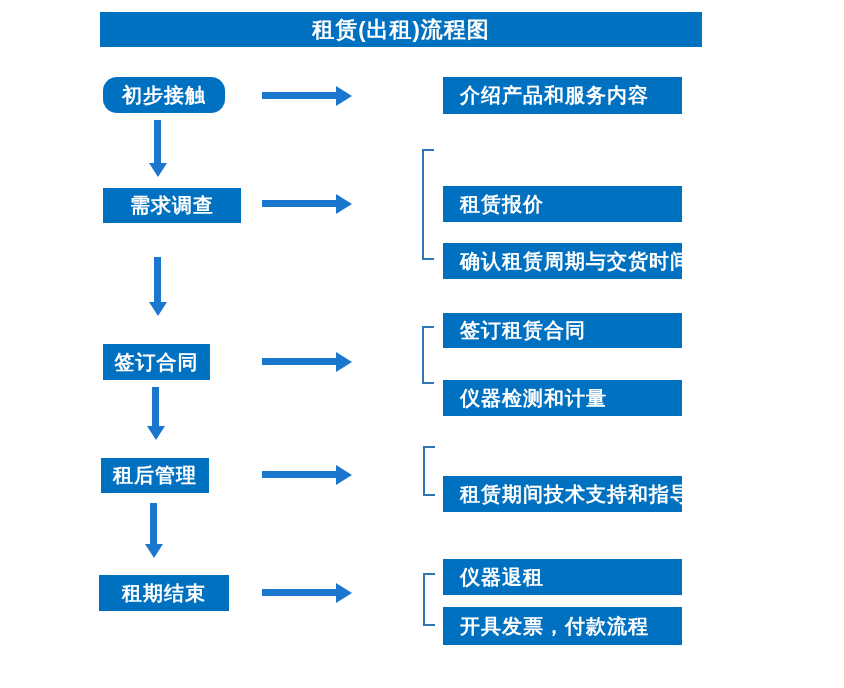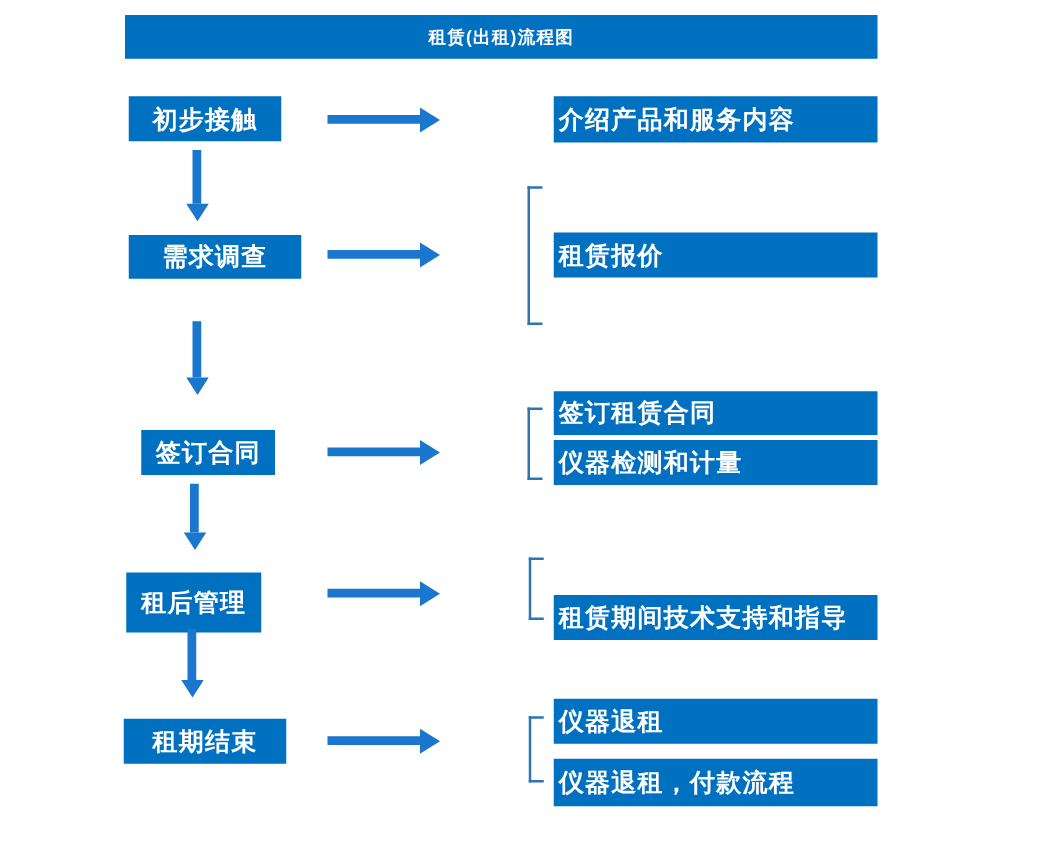--- a/index.html
+++ b/index.html
@@ -19,27 +19,27 @@
     font-size: 20px;
     display: flex;
     align-items: center;
     letter-spacing: 1px;
     box-sizing: border-box;
     white-space: nowrap;
   }
   .title-bar {
     left: 100px; top: 12px; width: 602px; height: 35px;
     justify-content: center;
-    font-size: 14px;
+    font-size: 22px;
   }
   .step-box { justify-content: center; }
   .detail-box {
-    left: 443px; width: 259px;
+    left: 443px; width: 239px;
     justify-content: flex-start;
-    padding-left: 4px;
+    padding-left: 17px;
   }
   
   .h-arrow {
     position: absolute;
     width: 74px; height: 7px;
     background: #1B77CE;
   }
   .h-arrow::after {
     content: "";
     position: absolute;
@@ -69,24 +69,24 @@
   
   .bracket {
     position: absolute;
     width: 12px;
     border: 2px solid #2E75B6;
     border-right: none;
     box-sizing: border-box;
     background: transparent;
   }
   
-  .step-1 { left: 103px; top: 77px;  width: 122px; height: 36px; }
+  .step-1 { left: 103px; top: 77px;  width: 122px; height: 36px; border-radius: 14px; }
   .step-2 { left: 103px; top: 188px; width: 138px; height: 35px; }
-  .step-3 { left: 103px; top: 344px; width: 107px; height: 36px; margin-left: 10px; }
-  .step-4 { left: 101px; top: 458px; width: 108px; height: 48px; }
+  .step-3 { left: 103px; top: 344px; width: 107px; height: 36px; }
+  .step-4 { left: 101px; top: 458px; width: 108px; height: 35px; }
   .step-5 { left: 99px;  top: 575px; width: 130px; height: 36px; }
   
   .ha-1 { left: 262px; top: 92px; }
   .ha-2 { left: 262px; top: 200px; }
   .ha-3 { left: 262px; top: 358px; }
   .ha-4 { left: 262px; top: 471px; }
   .ha-5 { left: 262px; top: 589px; }
   
   .va-1 { left: 154px; top: 120px; height: 43px; }
   .va-2 { left: 154px; top: 257px; height: 45px; }
@@ -96,21 +96,21 @@
   .br-1 { left: 422px; top: 149px; height: 111px; }
   .br-2 { left: 422px; top: 326px; height: 58px; }
   .br-3 { left: 423px; top: 446px; height: 50px; }
   .br-4 { left: 423px; top: 573px; height: 53px; }
   
   .det-1  { top: 77px;  height: 37px; }
   .det-2  { top: 133px; height: 36px; }
   .det-3  { top: 186px; height: 36px; }
   .det-4  { top: 243px; height: 36px; }
   .det-5  { top: 313px; height: 35px; text-align: right; }
-  .det-6  { top: 352px; height: 36px; }
+  .det-6  { top: 380px; height: 36px; }
   .det-7  { top: 423px; height: 37px; }
   .det-8  { top: 476px; height: 36px; }
   .det-9  { top: 559px; height: 36px; }
   .det-10 { top: 607px; height: 38px; }
 </style>
 </head>
 <body>
 
 <div class="canvas">
 
@@ -133,19 +133,20 @@
   <div class="h-arrow ha-4"></div>
   <div class="h-arrow ha-5"></div>
 
   <div class="bracket br-1"></div>
   <div class="bracket br-2"></div>
   <div class="bracket br-3"></div>
   <div class="bracket br-4"></div>
 
   <div class="blue-box detail-box det-1">介绍产品和服务内容</div>
   <div class="blue-box detail-box det-3">租赁报价</div>
+  <div class="blue-box detail-box det-4">确认租赁周期与交货时间</div>
   <div class="blue-box detail-box det-5">签订租赁合同</div>
   <div class="blue-box detail-box det-6">仪器检测和计量</div>
   <div class="blue-box detail-box det-8">租赁期间技术支持和指导</div>
   <div class="blue-box detail-box det-9">仪器退租</div>
-  <div class="blue-box detail-box det-10">仪器退租，付款流程</div>
+  <div class="blue-box detail-box det-10">开具发票，付款流程</div>
 
 </div>
 
 </body></html>

